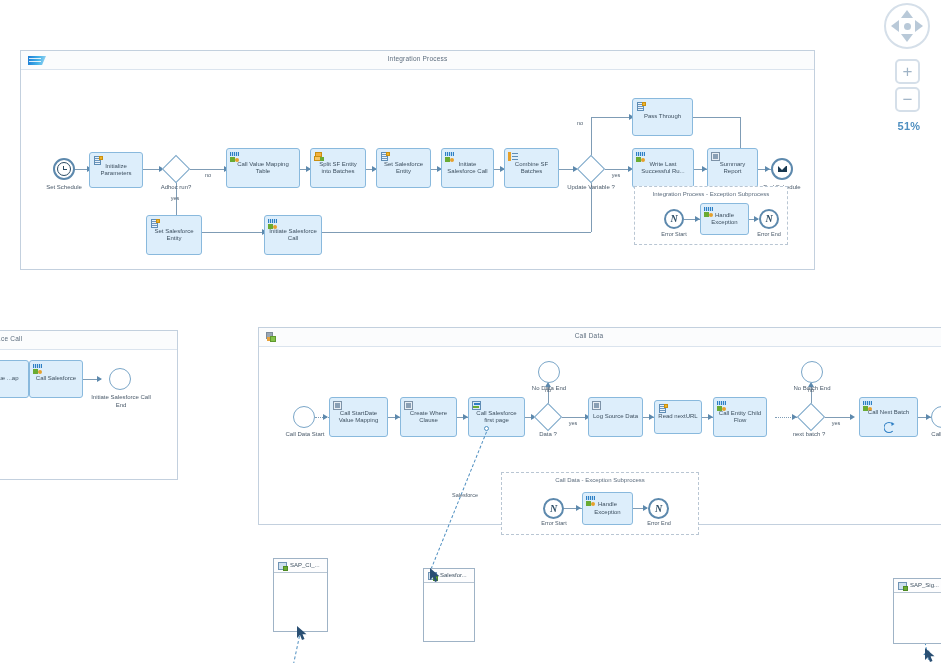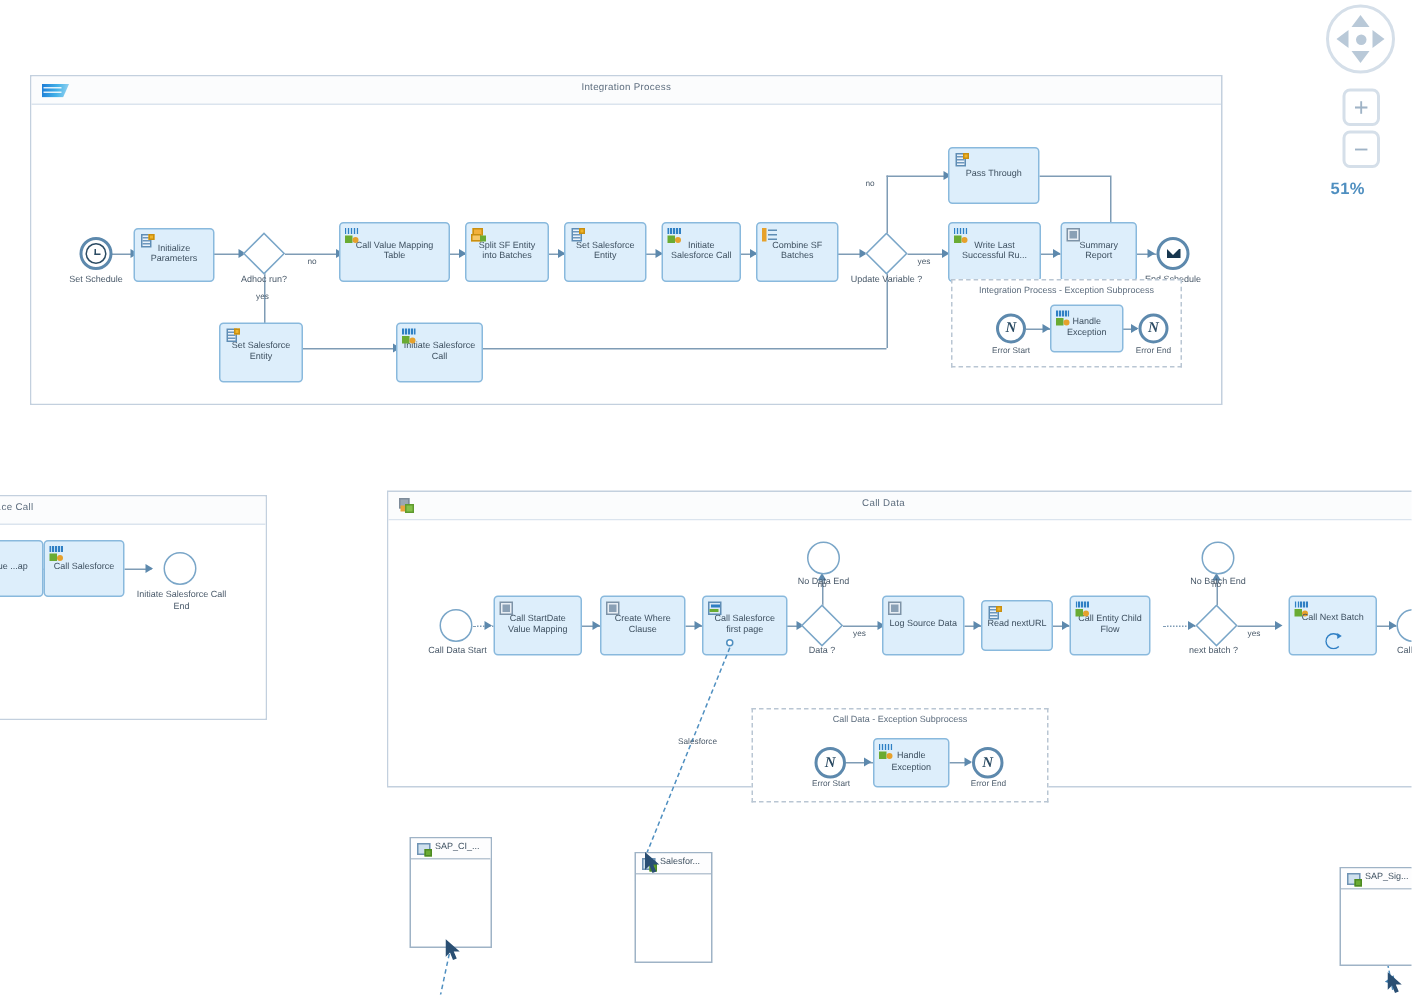--- a/index.html
+++ b/index.html
@@ -643,16 +643,16 @@
   <div class="nav" style="left:877px;top:3px;width:60px;height:135px;">
     <div class="pan" style="left:7px;top:0px;">
       <span class="ar up"></span>
       <span class="ar dn"></span>
       <span class="ar lf"></span>
       <span class="ar rt"></span>
       <span class="ctr"></span>
     </div>
     <div class="zbtn" style="left:18px;top:56px;">+</div>
     <div class="zbtn" style="left:18px;top:84px;">−</div>
-    <div class="zoomlvl" style="left:10px;top:117px;width:44px;">51%</div>
+    <div class="zoomlvl" style="left:10px;top:117px;width:44px;text-align:center;">51%</div>
   </div>
 
 </div>
 
 </body></html>

